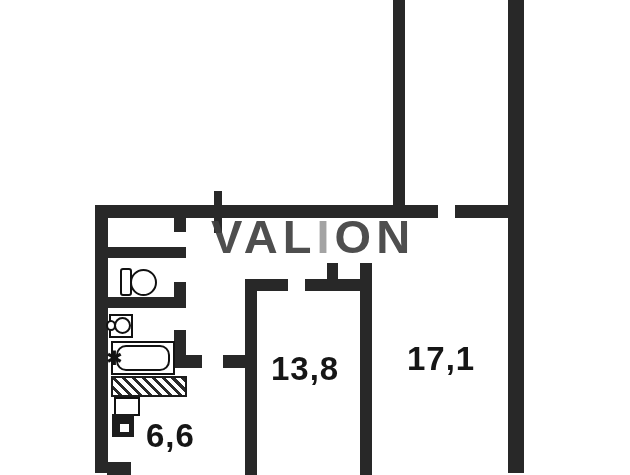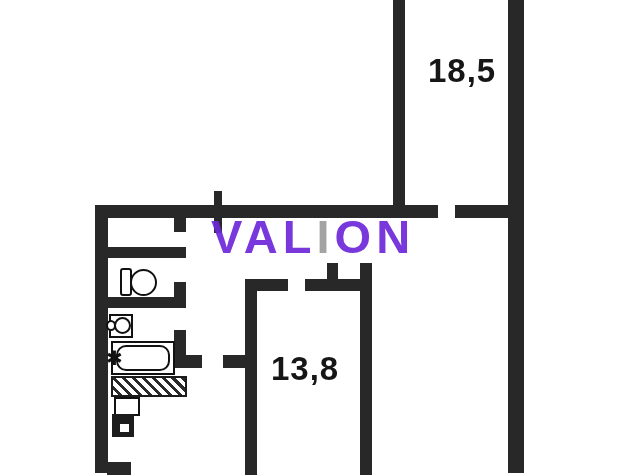--- a/index.html
+++ b/index.html
@@ -5,21 +5,21 @@
   html,body{margin:0;padding:0;background:#ffffff;}
   #plan{position:relative;width:630px;height:475px;background:#ffffff;overflow:hidden;
         font-family:"Liberation Sans",sans-serif;}
   .wall{position:absolute;background:#282828;z-index:2;}
   .area-label{position:absolute;z-index:5;font-weight:bold;font-size:33px;color:#161616;
               letter-spacing:1px;line-height:1;white-space:nowrap;}
   .fixture{position:absolute;z-index:3;background:#ffffff;}
   .outline{border:2px solid #111111;}
   .watermark{position:absolute;left:211px;top:213px;z-index:10;font-weight:bold;
              font-size:47px;line-height:1;letter-spacing:5px;white-space:nowrap;opacity:0.92;}
-  .wm-light{color:#6d28d9;}
+  .wm-light{color:#404040;}
   .wm-dark{color:#9c9c9c;}
   .hatch{position:absolute;z-index:3;border:2px solid #1c1c1c;
          background:repeating-linear-gradient(45deg,#ffffff 0 4px,#2a2a2a 4px 7px);}
   .tap{position:absolute;z-index:4;font-size:20px;font-weight:bold;color:#111;
        font-family:"DejaVu Sans",sans-serif;line-height:1;}
   .dark-box{position:absolute;z-index:3;background:#1d1d1d;}
   .notch{position:absolute;z-index:4;background:#ffffff;}
 </style>
 </head>
 <body>
@@ -61,20 +61,21 @@
   <div class="fixture outline" style="left:111px;top:341px;width:60px;height:30px;"></div>
   <div class="fixture outline" style="left:116px;top:345px;width:50px;height:22px;border-radius:10px;"></div>
   <span class="tap" style="left:106px;top:348px;">✱</span>
 
   <div class="hatch" style="left:111px;top:376px;width:72px;height:17px;"></div>
 
   <div class="fixture outline" style="left:114px;top:397px;width:22px;height:15px;"></div>
   <div class="dark-box" style="left:112px;top:414px;width:22px;height:23px;"></div>
   <div class="notch" style="left:120px;top:424px;width:9px;height:8px;"></div>
 
-  <div class="area-label" style="left:428px;top:54px;">18,5</div>
   <div class="area-label" style="left:271px;top:352px;text-align:right;">13,8</div>
+  <div class="area-label" style="left:407px;top:342px;">17,1</div>
+  <div class="area-label" style="left:146px;top:419px;">6,6</div>
 
   <div class="watermark">
     <span class="wm-light">VAL</span><span class="wm-dark">I</span><span class="wm-light">ON</span>
   </div>
 
 </div>
 
 </body></html>

